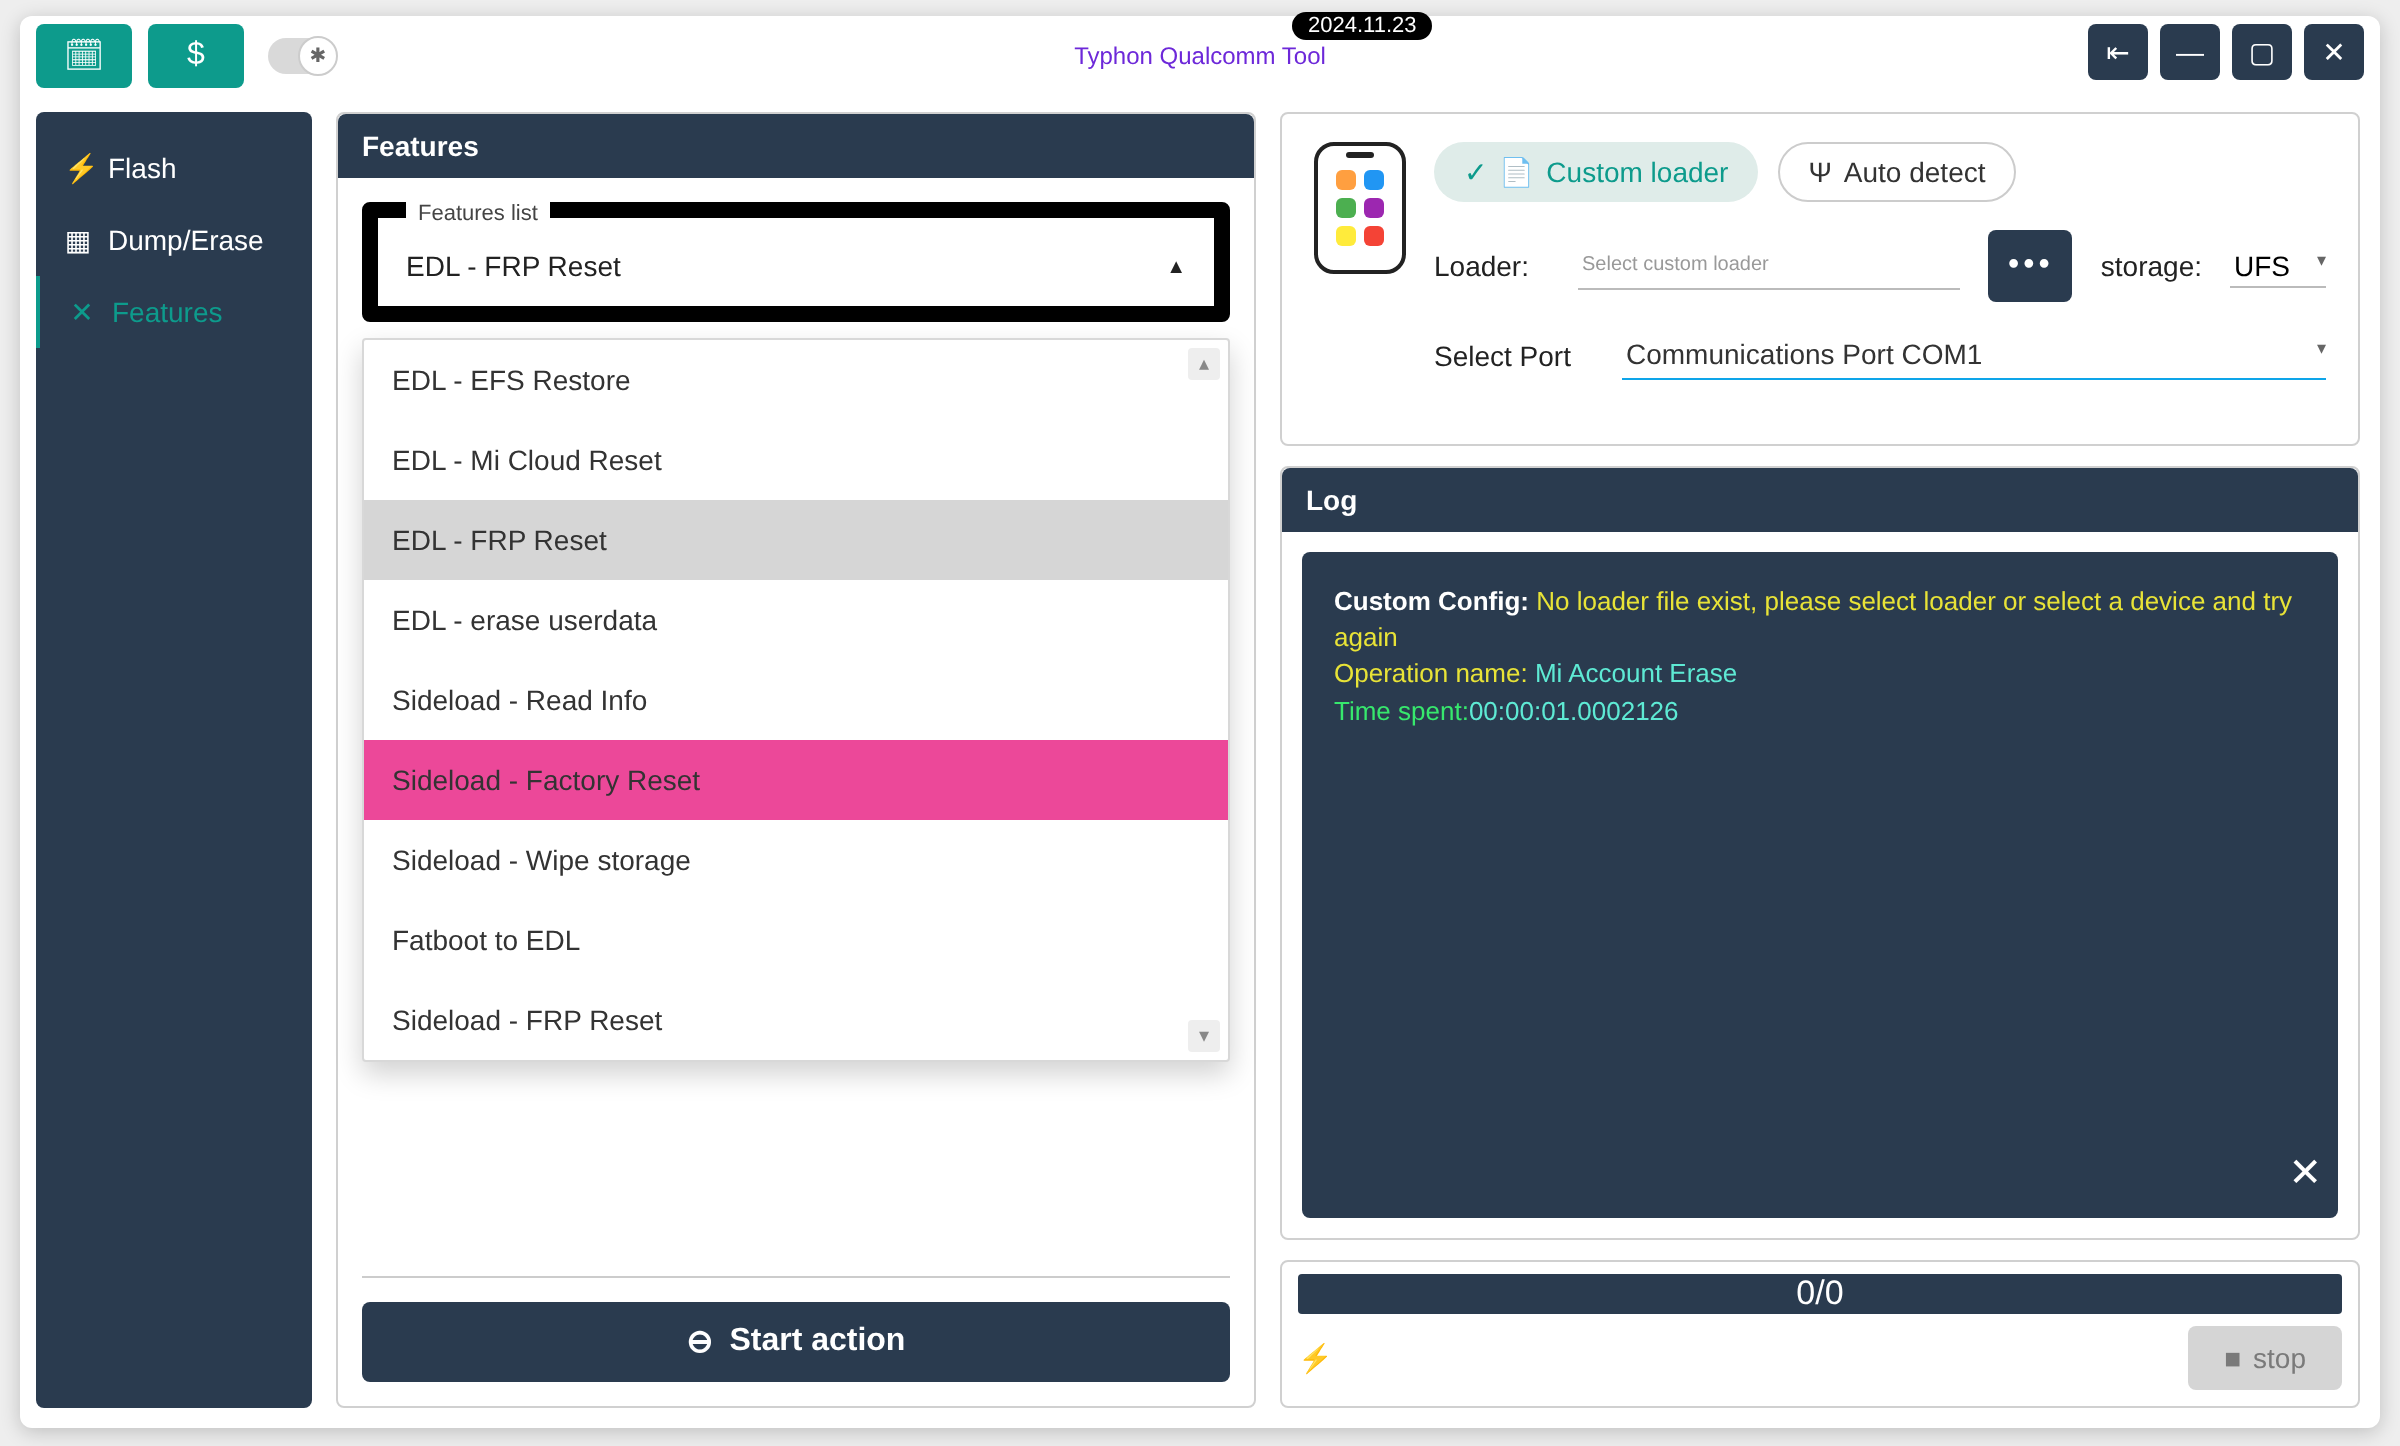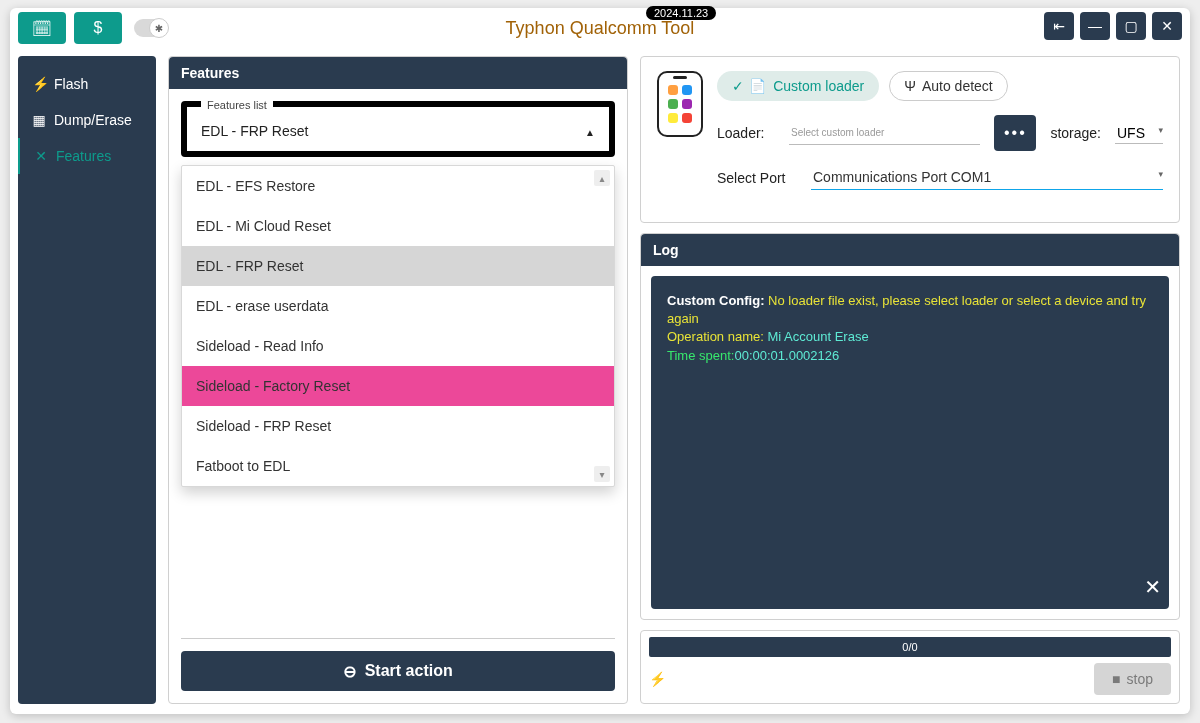--- a/index.html
+++ b/index.html
@@ -20,21 +20,21 @@
     font-size: 16px; cursor: pointer;
   }
   .switch {
     width: 34px; height: 18px; border-radius: 9px; background: #d9d9d9; position: relative; margin-left: 4px;
   }
   .switch .knob {
     position: absolute; right: -1px; top: -1px; width: 20px; height: 20px; border-radius: 50%; background: #fff;
     border: 1px solid #ccc; display:flex; align-items:center; justify-content:center; font-size:10px; color:#666;
   }
   .tb-title {
-    position: absolute; left: 0; right: 0; text-align: center; font-size: 18px; color: #a16207;
+    position: absolute; left: 0; right: 0; text-align: center; font-size: 12px; color: #6d28d9;
     pointer-events: none;
   }
   .tb-badge {
     position: absolute; left: 50%; transform: translateX(46px); top: -2px;
     background: #000; color: #fff; font-size: 11px; padding: 1px 8px; border-radius: 10px;
   }
   .tb-right { position: absolute; right: 8px; top: 4px; display: flex; gap: 6px; }
   .tb-win-btn {
     width: 30px; height: 28px; background: #2a3b4f; color: #fff; border: none; border-radius: 4px;
     display: flex; align-items: center; justify-content: center; font-size: 14px; cursor: pointer;
@@ -61,21 +61,21 @@
   }
   .panel-header {
     background: #2a3b4f; color: #fff; font-size: 14px; font-weight: 600;
     padding: 8px 12px; border-radius: 4px 4px 0 0;
   }
   .panel-body { flex: 1; padding: 12px; position: relative; }
 
   .features-col { width: 460px; display:flex; flex-direction:column; }
 
   .select-wrap {
-    border: 6px solid #000000; border-radius: 4px; position: relative; padding-top: 6px; margin-bottom: 8px;
+    border: 8px solid #000000; border-radius: 4px; position: relative; padding-top: 6px; margin-bottom: 8px;
   }
   .select-legend {
     position: absolute; top: -8px; left: 14px; background: #fff; padding: 0 6px; font-size: 11px; color: #444;
   }
   .select-value {
     padding: 10px 14px 12px 14px; font-size: 14px; color: #222; cursor: pointer; position: relative;
   }
   .select-caret { position: absolute; right: 14px; top: 50%; transform: translateY(-50%); font-size: 10px; color:#222; }
 
   .dropdown {
@@ -127,21 +127,21 @@
     flex:1; margin:10px; background:#2a3b4f; border-radius:4px; padding:16px;
     font-family: "Consolas","Courier New",monospace; font-size:13px; color:#fff; position:relative; line-height:1.4;
   }
   .log-cc { color:#fff; font-weight:bold; }
   .log-yellow { color:#e8e337; }
   .log-cyan { color:#5eead4; }
   .log-green { color:#37e86d; }
   .log-close { position:absolute; right:8px; bottom:8px; color:#fff; font-size:20px; cursor:pointer; }
 
   .bottom-strip { padding: 6px 8px 8px 8px; }
-  .progress-bar { height:20px; background:#2a3b4f; color:#fff; font-size:11px; display:flex; align-items:center; justify-content:center; border-radius:2px; }
+  .progress-bar { height:20px; background:#2a3b4f; color:#fff; font-size:17px; display:flex; align-items:center; justify-content:center; border-radius:2px; }
   .bottom-row { display:flex; align-items:center; justify-content:space-between; padding-top:6px; }
   .bolt { font-size:14px; color:#222; }
   .stop-btn { background:#d5d5d5; color:#7a7a7a; border:none; border-radius:4px; padding:8px 18px; font-size:14px; display:flex; align-items:center; gap:6px; cursor:not-allowed; }
 </style>
 </head>
 <body>
 
 <div class="app-window">
 
   <div class="titlebar">
@@ -205,22 +205,23 @@
         </div>
 
         <div class="dropdown">
           <div class="scroll-arrow" style="top:4px;">▴</div>
           <div class="dropdown-item">EDL - EFS Restore</div>
           <div class="dropdown-item">EDL - Mi Cloud Reset</div>
           <div class="dropdown-item selected">EDL - FRP Reset</div>
           <div class="dropdown-item">EDL - erase userdata</div>
           <div class="dropdown-item">Sideload - Read Info</div>
           <div class="dropdown-item hover">Sideload - Factory Reset</div>
+          <div class="dropdown-item">Sideload - Wipe storage</div>
+          <div class="dropdown-item">Fatboot to EDL</div>
           <div class="dropdown-item">Sideload - FRP Reset</div>
-          <div class="dropdown-item">Fatboot to EDL</div>
           <div class="scroll-arrow" style="bottom:4px;">▾</div>
         </div>
 
         <div class="spacer-box"></div>
 
         <button class="start-btn">
           <span>⊖</span>
           <span>Start action</span>
         </button>
       </div>

